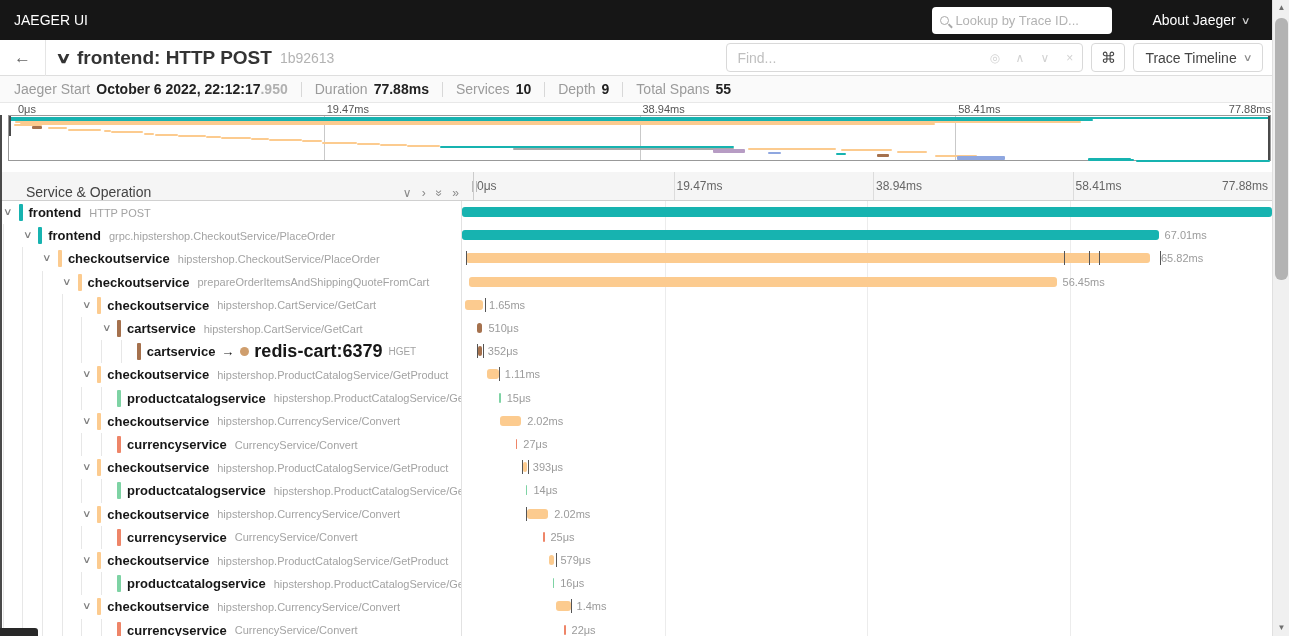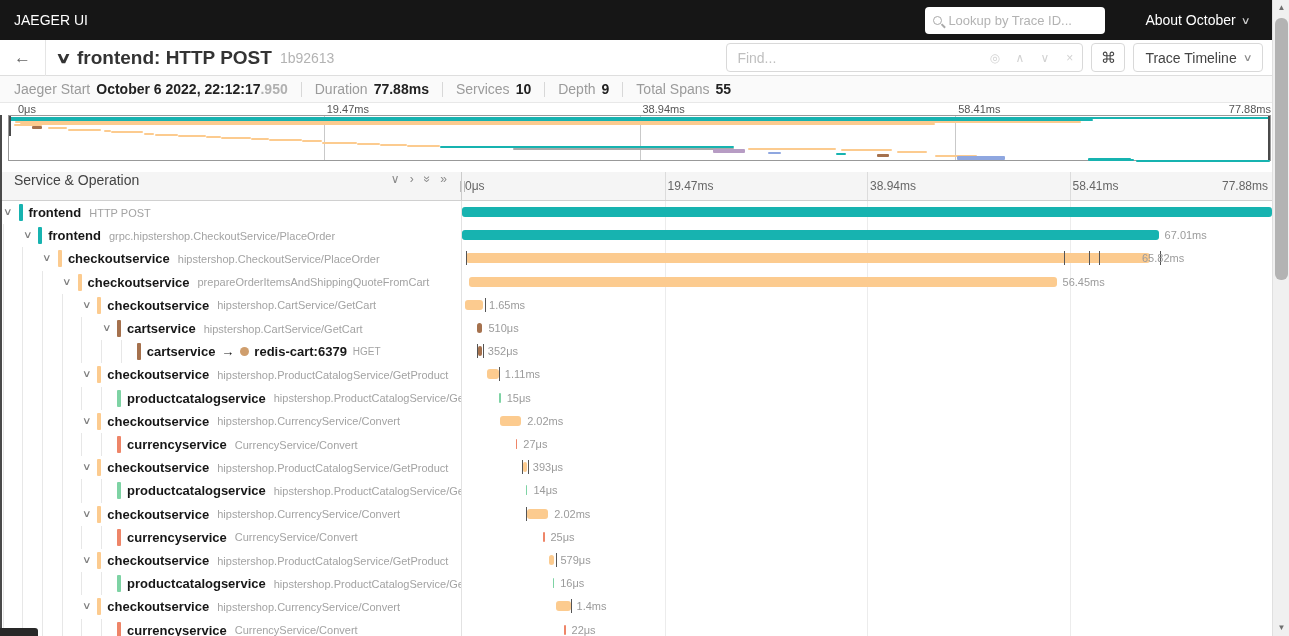--- a/index.html
+++ b/index.html
@@ -46,21 +46,21 @@
   
   .mm-labels { position:absolute; left:0; top:103px; width:1289px; height:12px; font-size:11px; color:#555; }
   .mm-label { position:absolute; top:0; white-space:nowrap; }
   .mm-canvas { position:absolute; left:8px; top:115px; width:1263px; height:46px; border:1px solid #999; background:#fff; }
   .mm-grid { position:absolute; top:0; bottom:0; width:1px; background:#c9c9c9; }
   .mm-seg { position:absolute; height:2px; border-radius:1px; }
   .mm-handle { position:absolute; width:2px; background:#4a4a4a; }
 
   
   .colhdr { position:absolute; left:0; top:172px; width:1272px; height:29px; background:#f5f5f5; border-bottom:1px solid #d0d0d0; display:flex; }
-  .colhdr-left { width:462px; height:100%; border-right:1px solid #cccccc; display:flex; align-items:flex-start; position:relative; }
+  .colhdr-left { width:462px; height:100%; border-right:1px solid #cccccc; display:flex; align-items:flex-end; position:relative;margin-left:12px; }
   .colhdr-title { font-size:14px; color:#434343; margin-left:14px; }
   .colhdr-icons { margin-left:auto; display:flex; align-items:center; gap:10px; margin-right:14px; color:#8a8a8a; font-size:12px; }
   .colhdr-icons span { cursor:pointer; }
   .rot90 { display:inline-block; transform:rotate(90deg); }
   .grip { position:absolute; right:-4px; top:9px; width:5px; height:11px; border-left:1px solid #bbb; border-right:1px solid #bbb; cursor:col-resize; }
   .ruler { flex:1; position:relative; height:100%; font-size:12px; color:#666; }
   .ruler .tick-label { position:absolute; top:7px; white-space:nowrap; }
   .vline { position:absolute; top:0; bottom:0; width:1px; background:#dcdcdc; }
 
   
@@ -71,21 +71,21 @@
   .row { position:absolute; left:0; width:1272px; height:23.2px; cursor:pointer; }
   .row-left { position:absolute; left:0; top:0; width:461px; height:100%; overflow:hidden; }
   .guide { position:absolute; top:0; bottom:0; width:1px; background:#e7e7e7; }
   .rchev { position:absolute; top:5px; font-size:10px; color:#7d7d7d; transform:scaleX(1.3); }
   .cbar { position:absolute; top:3px; width:4px; height:17px; border-radius:1px; }
   .rtext { position:absolute; top:0; height:100%; display:flex; align-items:center; white-space:nowrap; }
   .svc { font-size:13px; font-weight:600; color:#171717; }
   .op  { font-size:11px; color:#a3a3a3; margin-left:8px; }
   .redis-arrow { font-size:13px; font-weight:700; color:#111; margin:0 6px; }
   .redis-dot { width:9px; height:9px; border-radius:50%; display:inline-block; margin-right:5px; }
-  .peer { font-size:13px; font-weight:700; color:#171717; }
+  .peer { font-size:18px; font-weight:700; color:#171717; }
   .tag { font-size:10px; color:#a3a3a3; margin-left:6px; }
   .row-right { position:absolute; left:462px; top:0; width:810px; height:100%; }
   .bar { position:absolute; top:6px; height:10px; border-radius:3px; }
   .bar-label { position:absolute; top:5px; font-size:11px; color:#9b9b9b; white-space:nowrap; }
   .btick { position:absolute; top:4px; width:1px; height:14px; background:#555; }
 
   
   .sbar { position:absolute; right:0; top:0; width:17px; height:636px; background:#f0f0f0; border-left:1px solid #e0e0e0; }
   .sbar .arr { position:absolute; left:0; width:17px; height:14px; color:#6f6f6f; font-size:8px; text-align:center; line-height:14px; cursor:pointer; }
   .sbar .thumb { position:absolute; left:2px; top:18px; width:13px; height:262px; background:#b3b3b3; border-radius:6px; cursor:grab; }
@@ -96,21 +96,21 @@
 <body>
 
 <nav class="nav">
   <div class="brand">JAEGER UI</div>
   <div class="nav-right">
     <div class="nav-search">
       <span class="mag"></span>
       <input placeholder="Lookup by Trace ID..." style="">
     </div>
     <div class="nav-about">
-      <span>About October</span>
+      <span>About Jaeger</span>
       <span class="chev-sm">∨</span>
     </div>
   </div>
 </nav>
 
 <div class="thdr">
   <div class="back">
       <span>←</span>
     </div>
   <span class="tchev">∨</span>
@@ -284,21 +284,21 @@
           <span class="op">hipstershop.CheckoutService/PlaceOrder</span>
         </div>
       </div>
       <div class="row-right">
         <div class="bar" style="left: 4.05px; width: 684.45px; background: rgb(252, 203, 143);"></div>
         <div class="btick" style="left: 4.455px;"></div>
         <div class="btick" style="left: 601.83px;"></div>
         <div class="btick" style="left: 626.94px;"></div>
         <div class="btick" style="left: 637.47px;"></div>
         <div class="btick" style="left: 698.22px;"></div>
-        <div class="bar-label" style="left: 680px;">65.82ms</div>
+        <div class="bar-label" style="left: 699px;">65.82ms</div>
       </div>
     </div>
     <div class="row" style="top: 69.6px;">
       <div class="row-left">
         <div class="guide" style="left: 2.5px;"></div>
         <div class="guide" style="left: 22.2px;"></div>
         <div class="guide" style="left: 41.9px;"></div>
         <div class="rchev" style="left: 63.1px;">∨</div>
         <div class="cbar" style="left: 77.6px; background: rgb(252, 203, 143);"></div>
         <div class="rtext" style="left: 87.6px;">

